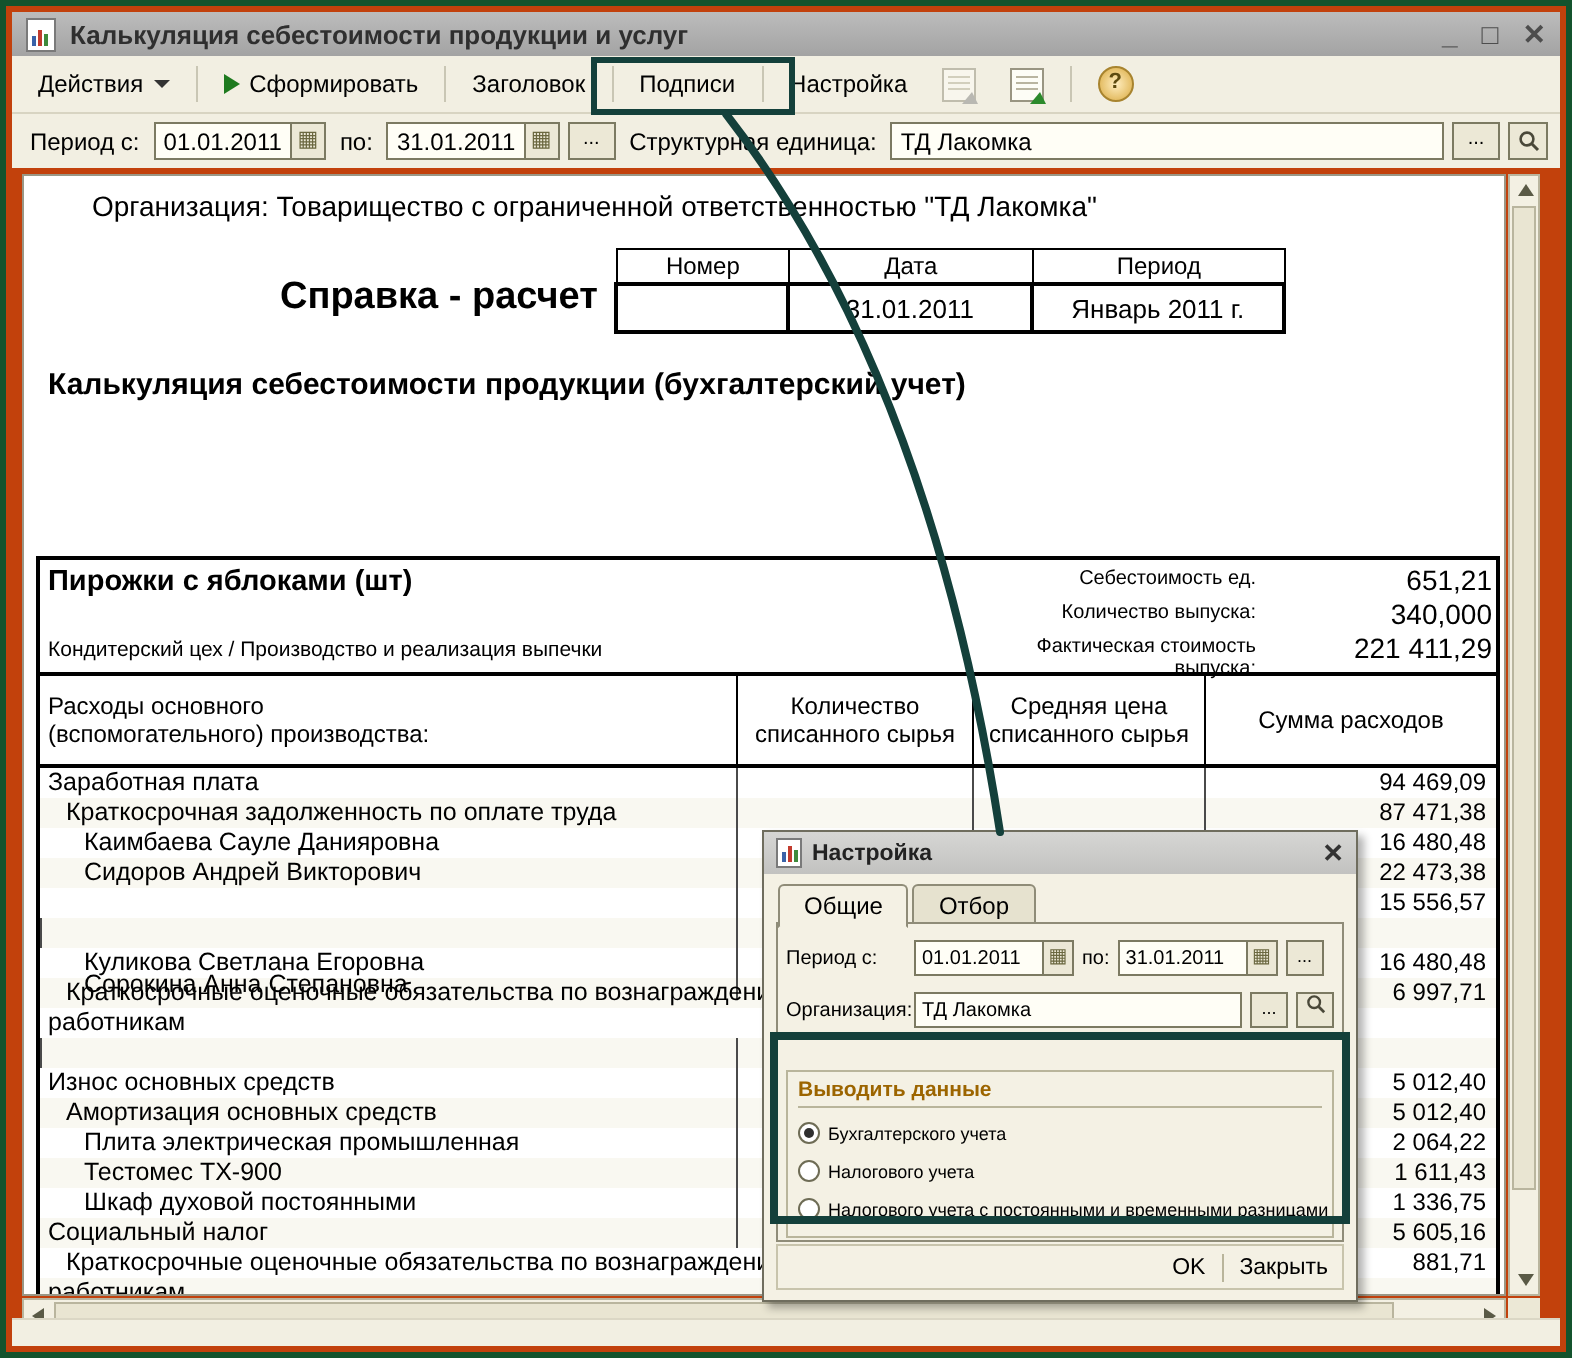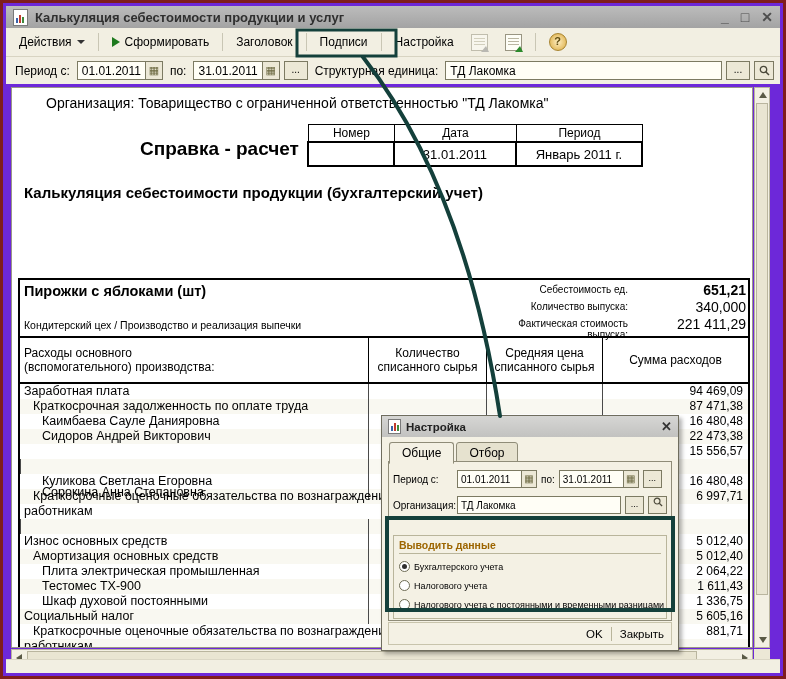--- a/index.html
+++ b/index.html
@@ -1,18 +1,18 @@
 <!DOCTYPE html>
 <html><head>
 <meta charset="utf-8">
 <style>
   html,body{margin:0;padding:0}
   body{width:786px;height:679px;position:relative;background:#8f8d84;
        font-family:"Liberation Sans",sans-serif;overflow:hidden;color:#000}
-  .win{position:absolute;inset:0;border:3px solid #7f1d1d;background:#6d28d9;box-sizing:border-box}
+  .win{position:absolute;inset:0;border:3px solid #14532d;background:#c2410c;box-sizing:border-box}
   
   .titlebar{position:absolute;left:3px;right:3px;top:3px;height:22px;
     background:linear-gradient(#bcbcbc,#a3a3a3);display:flex;align-items:center;padding:0 7px;gap:7px}
   .apptitle{font-weight:bold;font-size:13px;color:#2f2f2f;white-space:nowrap}
   .winbtns{margin-left:auto;display:flex;gap:12px;color:#4d4d4d;font-weight:bold;font-size:14px}
   .winbtns span{cursor:default}
   .sheeticon{width:13px;height:15px;background:#fff;border:1px solid #7a7a7a;position:relative;flex:none}
   .sheeticon i{position:absolute;bottom:2px;width:2px;background:#c23b2e}
   .sheeticon i:nth-child(1){left:2px;height:5px;background:#3a62a8}
   .sheeticon i:nth-child(2){left:5px;height:8px;background:#c23b2e}
@@ -56,21 +56,21 @@
   .sprv{border:2px solid #000;text-align:center;padding:4px 2px;font-size:13px;margin-left:-2px;height:14px}
   .mtitle{margin:17px 0 0 12px;font-weight:bold;font-size:15px}
   .tablewrap{position:absolute;left:6px;top:190px;width:728px;border:2px solid #000;background:#fff}
   .product{height:56px;border-bottom:2px solid #000;position:relative}
   .pname{position:absolute;left:4px;top:3px;font-size:14.5px;font-weight:bold}
   .pdept{position:absolute;left:4px;bottom:5px;font-size:10.5px}
   .pright{position:absolute;right:2px;top:1px;width:310px;font-size:10px}
   .prow{display:flex;justify-content:flex-end;align-items:flex-start}
   .plab{width:152px;text-align:right;padding-top:3px}
   .pval{width:118px;text-align:right;font-size:14px;padding-top:1px}
-  .pval.bold{font-weight:bold}
+  .pval.bold{font-weight:normal}
   .thead{display:grid;grid-template-columns:348px 118px 116px 1fr;border-bottom:2px solid #000;font-size:12px}
   .thc{padding:3px 4px;white-space:pre-line;min-height:38px;display:flex;align-items:center}
   .thc.center{border-left:1px solid #000;text-align:center;justify-content:center}
   .trow{display:grid;grid-template-columns:348px 118px 116px 1fr;height:15px;line-height:15px;font-size:12.5px}
   .trow.alt{background:#f9f8f1}
   .tname{white-space:nowrap;overflow:visible}
   .span3{grid-column:1/4}
   .c2,.c3,.c4{border-left:1px solid #4a4a4a}
   .c4{text-align:right;padding-right:5px;font-size:12px}
   

